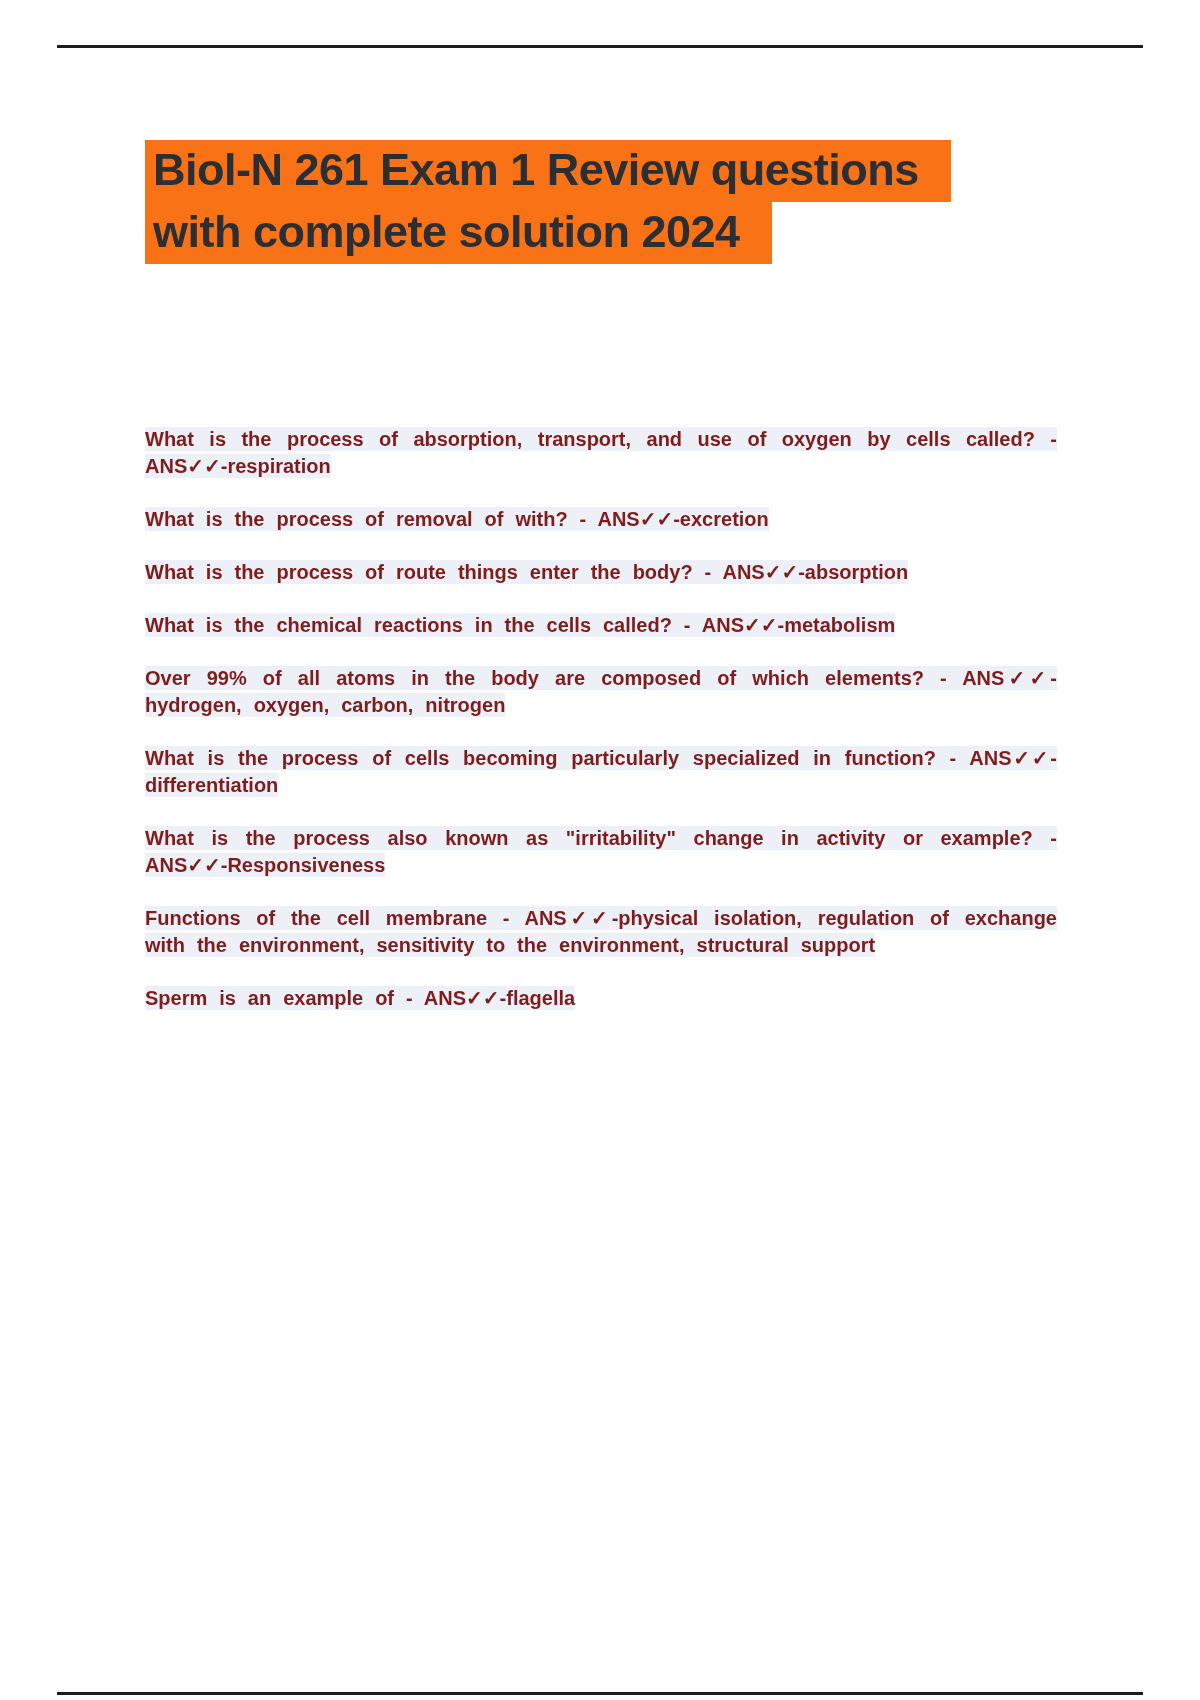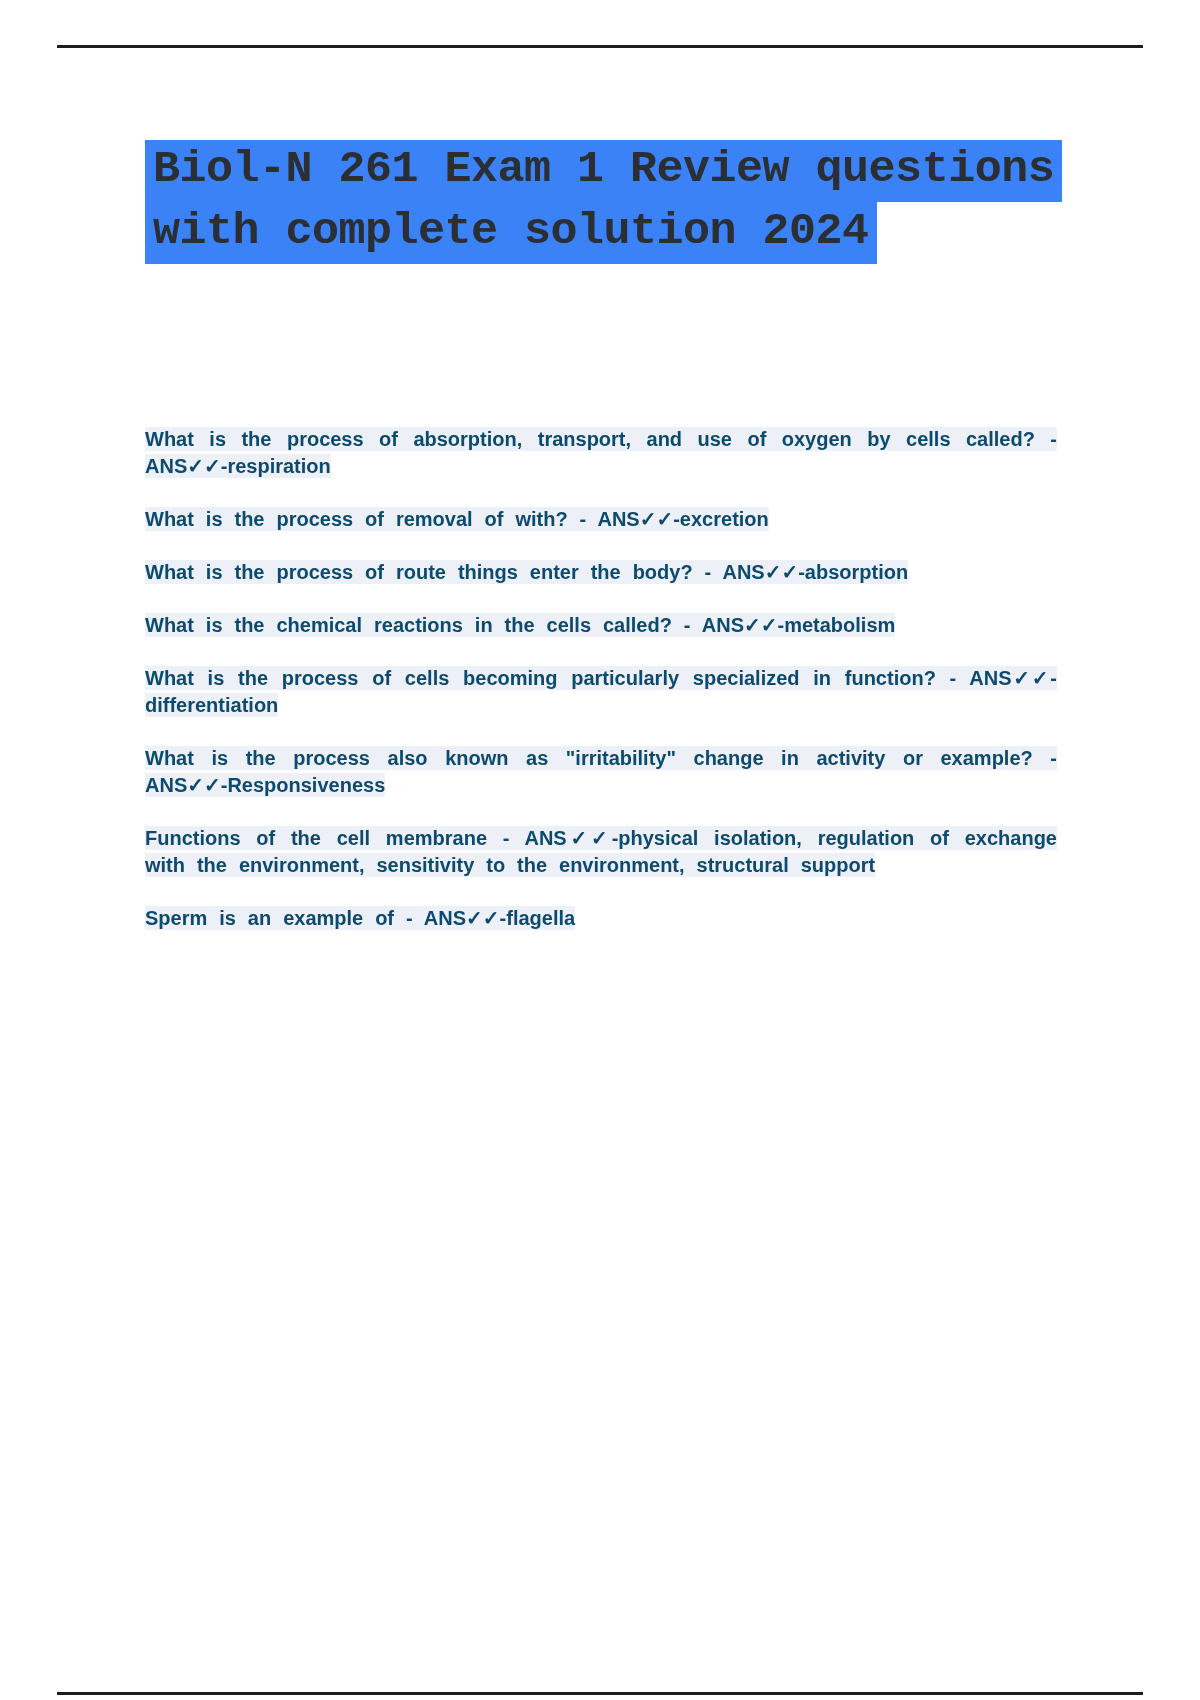--- a/index.html
+++ b/index.html
@@ -38,36 +38,35 @@
     padding: 0;
     font-family: "Liberation Sans", sans-serif;
     font-size: 45px;
     font-weight: bold;
     line-height: 60px;
     letter-spacing: -0.5px;
     color: #2b2e33;
   }
   h1.title .hl {
     display: table;            
-    background: #3b82f6;
-    padding: 0 8px 2px 8px;
+    background: #f97316;
+    padding: 0 32px 2px 8px;
     white-space: nowrap;
-    font-family: Liberation Mono, monospace;
   }
 
   .qa-list {
     margin-top: 162px;
   }
   p.qa {
     margin: 0 0 26px 0;
     font-family: "Liberation Sans", sans-serif;
     font-size: 20px;
     font-weight: bold;
     line-height: 27px;
-    color: #0c4a6e;
+    color: #7f1d1d;
     text-align: justify;
     word-spacing: 0.32em;
   }
   p.qa .mark {
     background: #edf0f7;       
     padding: 1px 0;
     -webkit-box-decoration-break: clone;
     box-decoration-break: clone;
   }
 </style>
@@ -83,20 +82,21 @@
     <h1 class="title">
       <span class="hl">Biol-N 261 Exam 1 Review questions</span>
       <span class="hl">with complete solution 2024</span>
     </h1>
 
     <div class="qa-list">
       <p class="qa"><span class="mark">What is the process of absorption, transport, and use of oxygen by cells called? - ANS✓✓-respiration</span></p>
       <p class="qa"><span class="mark">What is the process of removal of with? - ANS✓✓-excretion</span></p>
       <p class="qa"><span class="mark">What is the process of route things enter the body? - ANS✓✓-absorption</span></p>
       <p class="qa"><span class="mark">What is the chemical reactions in the cells called? - ANS✓✓-metabolism</span></p>
+      <p class="qa"><span class="mark">Over 99% of all atoms in the body are composed of which elements? - ANS✓✓-hydrogen, oxygen, carbon, nitrogen</span></p>
       <p class="qa"><span class="mark">What is the process of cells becoming particularly specialized in function? - ANS✓✓-differentiation</span></p>
       <p class="qa"><span class="mark">What is the process also known as "irritability" change in activity or example? - ANS✓✓-Responsiveness</span></p>
       <p class="qa"><span class="mark">Functions of the cell membrane - ANS✓✓-physical isolation, regulation of exchange with the environment, sensitivity to the environment, structural support</span></p>
       <p class="qa"><span class="mark">Sperm is an example of - ANS✓✓-flagella</span></p>
     </div>
 
   </div>
 
   <div class="rule rule-bottom"></div>
 

